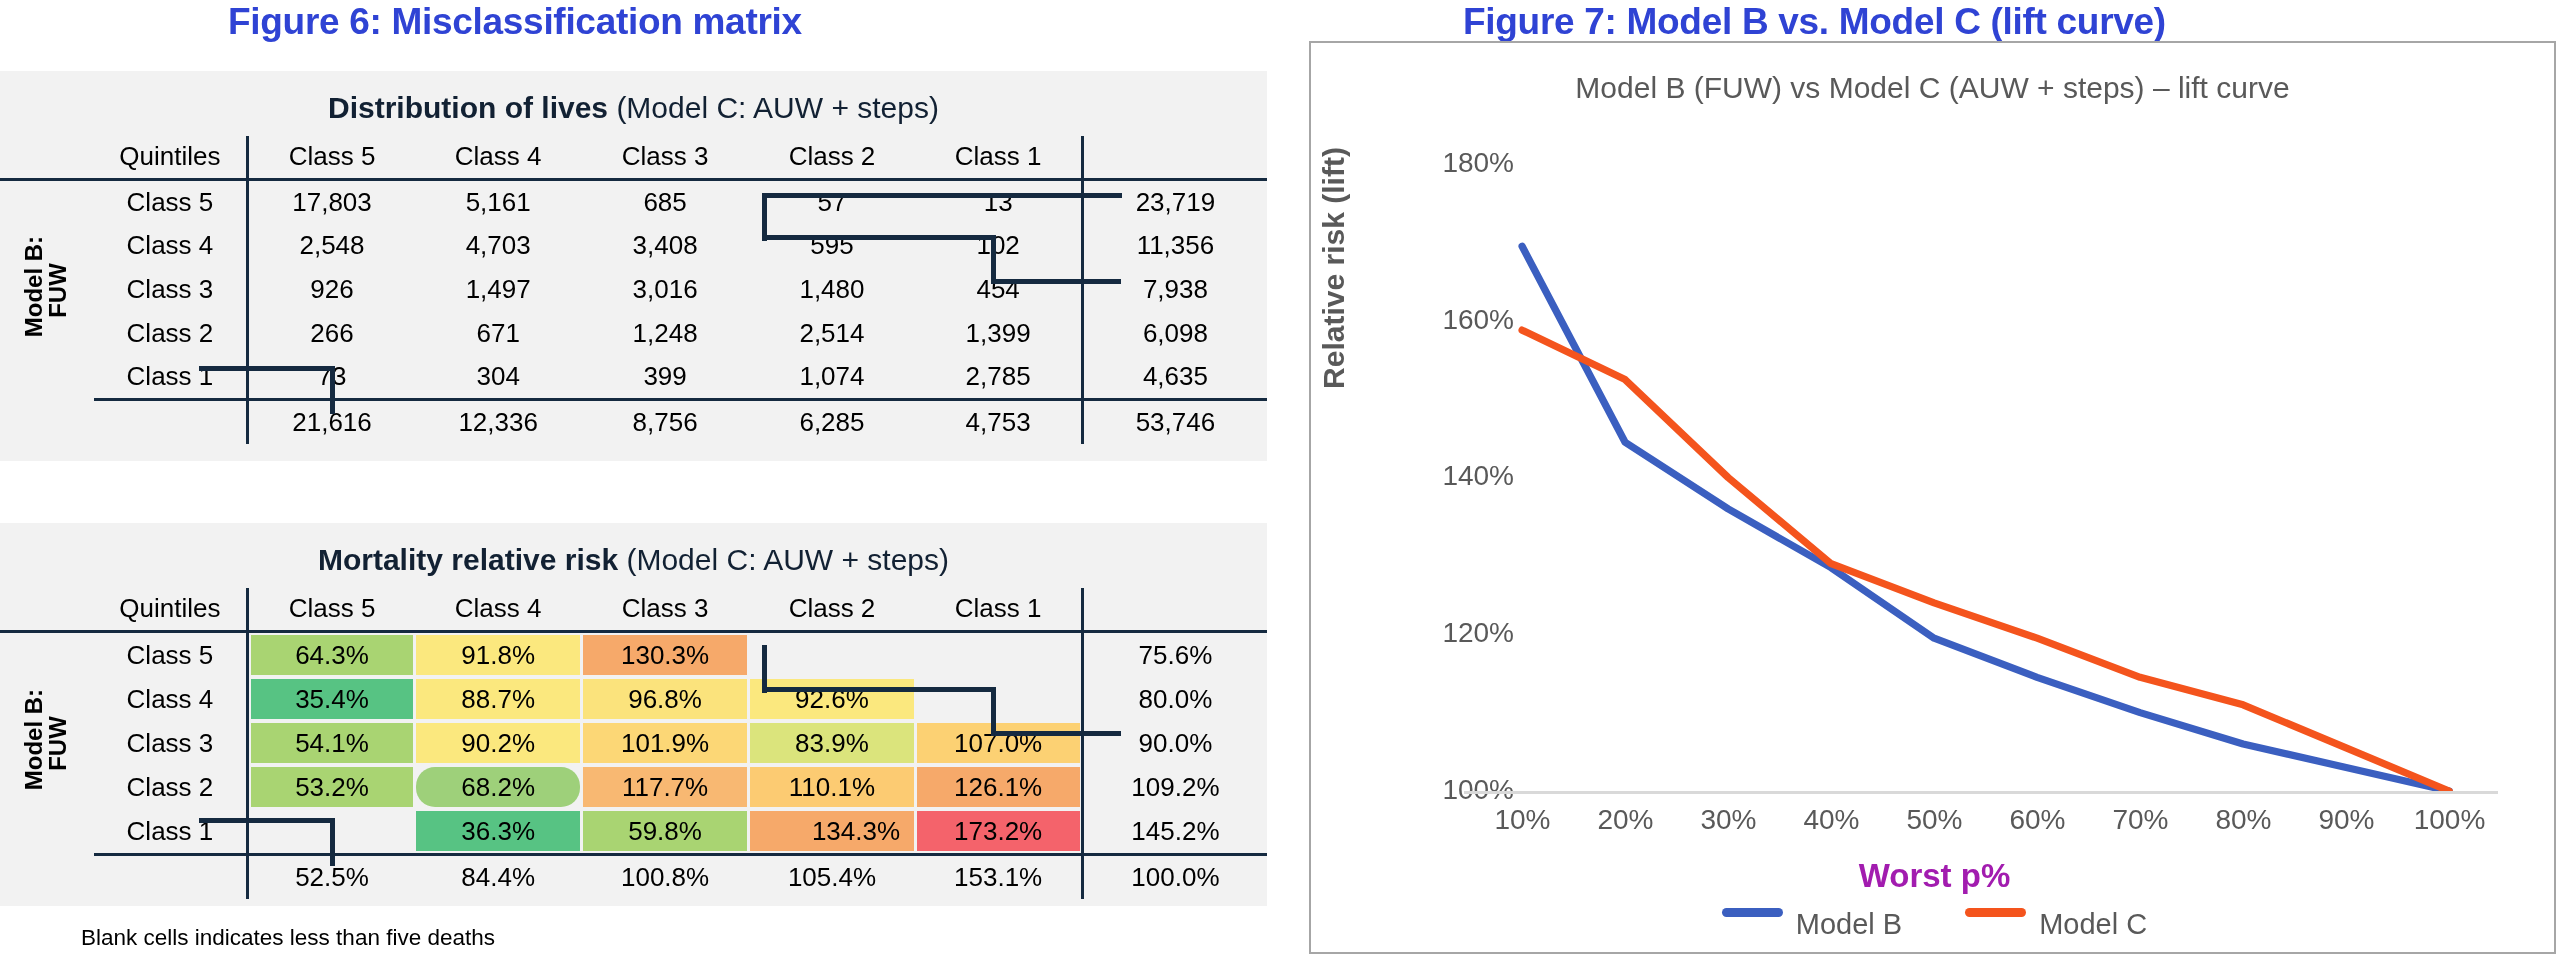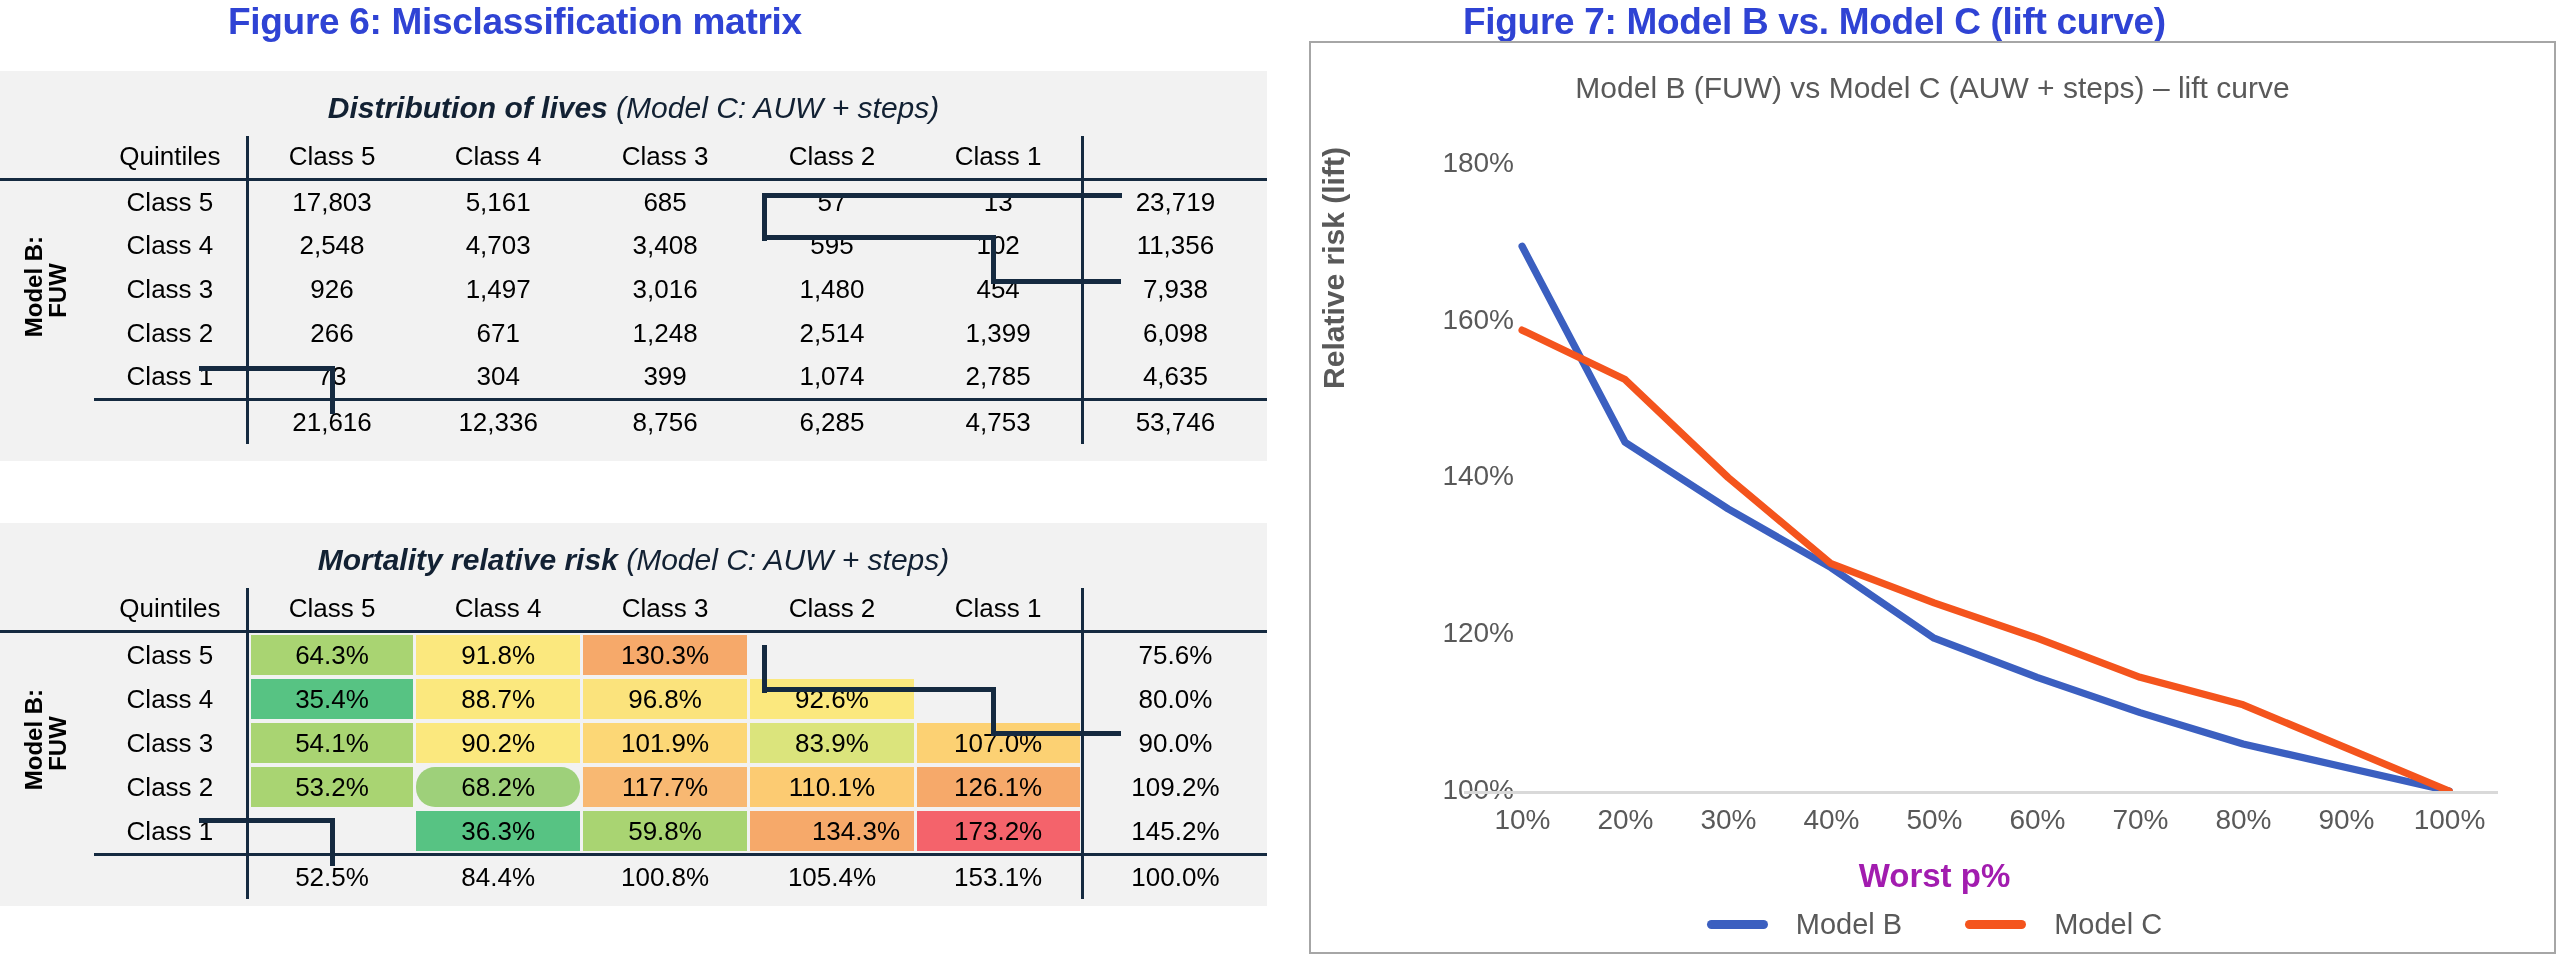--- a/index.html
+++ b/index.html
@@ -32,21 +32,20 @@
   }
   #block-a { top: 71px; width: 1267px; height: 390px; }
   #block-b { top: 523px; width: 1267px; height: 383px; }
 
   .tbl-heading {
     text-align: center;
     font-size: 30px;
     color: #122133;
     padding-top: 20px;
     white-space: nowrap;
-    font-style: italic;
   }
   .tbl-heading b { font-weight: bold; }
   .tbl-heading span { font-weight: normal; }
 
   table.matrix {
     border-collapse: collapse;
     table-layout: fixed;
     margin-top: 10.6px;
     width: 1267px;
   }
@@ -156,21 +155,21 @@
     position: absolute;
     left: 0; top: 814px; width: 1247px;
     text-align: center;
     font-size: 33px; font-weight: bold; color: #a21caf;
   }
   .legend {
     position: absolute;
     left: 0; top: 865px; width: 1247px;
     display: flex; justify-content: center; align-items: center; gap: 63px;
   }
-  .legend-item { display: flex; align-items: center; gap: 28px; }
+  .legend-item { display: flex; align-items: flex-start; gap: 13px; }
   .legend-swatch { width: 61px; height: 8.6px; border-radius: 4.6px; }
   .legend-text { font-size: 29px; color: #595959; }
   .baseline {
     position: absolute; left: 153px; top: 748px;
     width: 1034px; height: 2.6px; background: #d9d9d9;
   }
 </style>
 </head>
 <body>
 
@@ -420,20 +419,21 @@
       </table>
 
       <div class="stair" style="left:762px; top:122px; width:4.6px; height:48px;"></div>
       <div class="stair" style="left:762px; top:164px; width:234px; height:4.6px;"></div>
       <div class="stair" style="left:991px; top:164px; width:4.6px; height:48px;"></div>
       <div class="stair" style="left:991px; top:208px; width:130px; height:4.6px;"></div>
       <div class="stair" style="left:199px; top:295px; width:135px; height:4.6px;"></div>
       <div class="stair" style="left:330px; top:295px; width:4.6px; height:48px;"></div>
     </div>
 
+    <div class="footnote">Blank cells indicates less than five deaths</div>
   </div>
 
   <div>
     <div class="fig-title" id="fig7-title">Figure 7: Model B vs. Model C (lift curve)</div>
 
     <div class="chart-frame">
       <div class="chart-title">Model B (FUW) vs Model C (AUW + steps) – lift curve</div>
 
       <div class="ylab">Relative risk (lift)</div>
 

